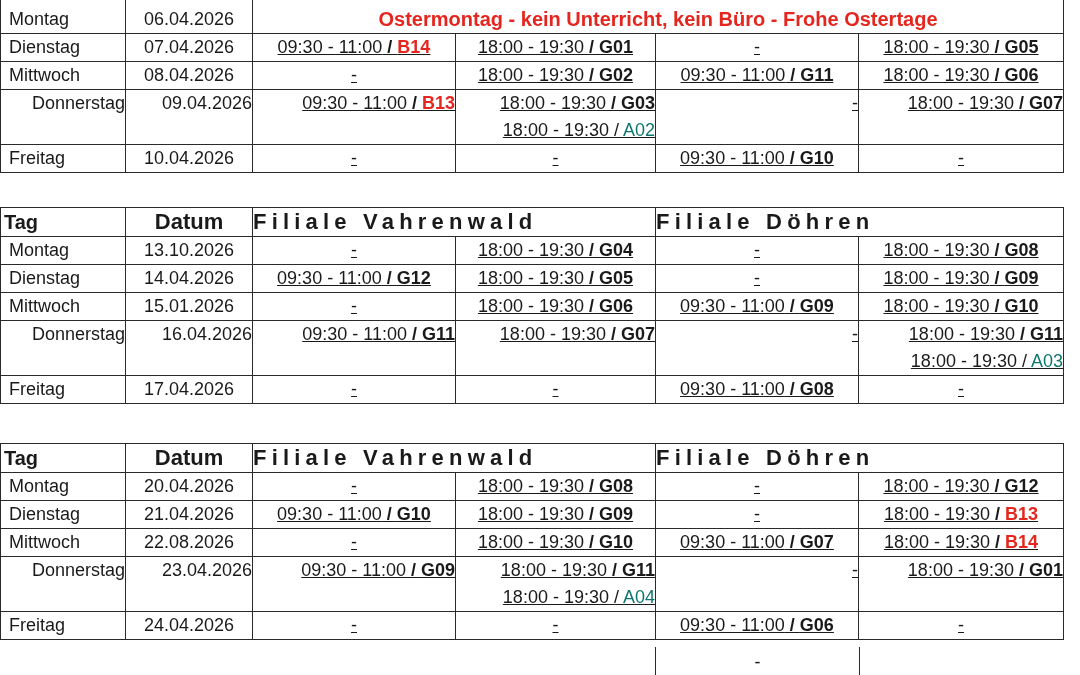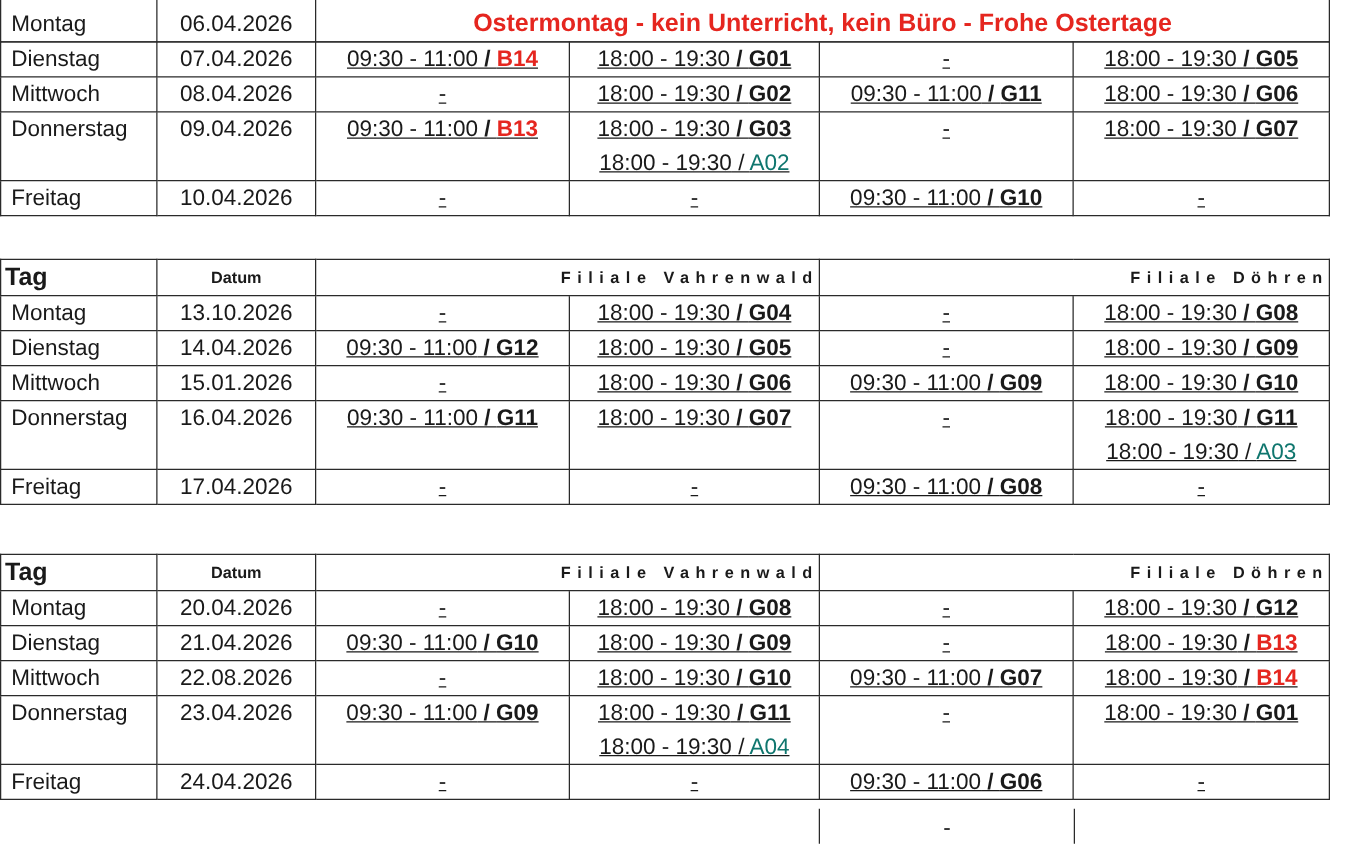--- a/index.html
+++ b/index.html
@@ -17,29 +17,29 @@
     border: 1.5px solid #2a2a2a;
     padding: 0;
     vertical-align: top;
     line-height: 27px;
     white-space: nowrap;
     overflow: hidden;
   }
   .c-day { width: 124px; padding-left: 8px !important; text-align: left; }
   .c-date { width: 126px; text-align: center; }
   .c-slot { text-align: center; text-decoration: underline; }
-  .hdr td { font-weight: bold; line-height: 28px; font-size: 13px; }
+  .hdr td { font-weight: bold; line-height: 28px; font-size: 22px; }
   .hdr .c-day { padding-left: 3px !important; font-size: 20px; margin-left: 20px; }
-  .hdr .branch { text-align: right; letter-spacing: 5.2px; }
+  .hdr .branch { text-align: left; letter-spacing: 5.2px; }
   .bold { font-weight: bold; }
   .red { color: #e5261f; font-weight: bold; }
   .cyan { color: #0f766e; }
   .holiday { color: #e5261f; font-weight: bold; font-size: 20px; text-align: center; }
   .line2 { display: block; }
-  .tall td { height: 54px; }
+  .tall td { height: 54px; text-align: right; }
   .std td { height: 27px; }
   .stray {
     position: absolute; left: 655px; top: 647px; width: 203px; height: 30px;
     border-left: 1.5px solid #2a2a2a; border-right: 1.5px solid #2a2a2a;
     text-align: center; font-size: 18px; line-height: 30px;
   }
 </style>
 </head>
 <body>
 

